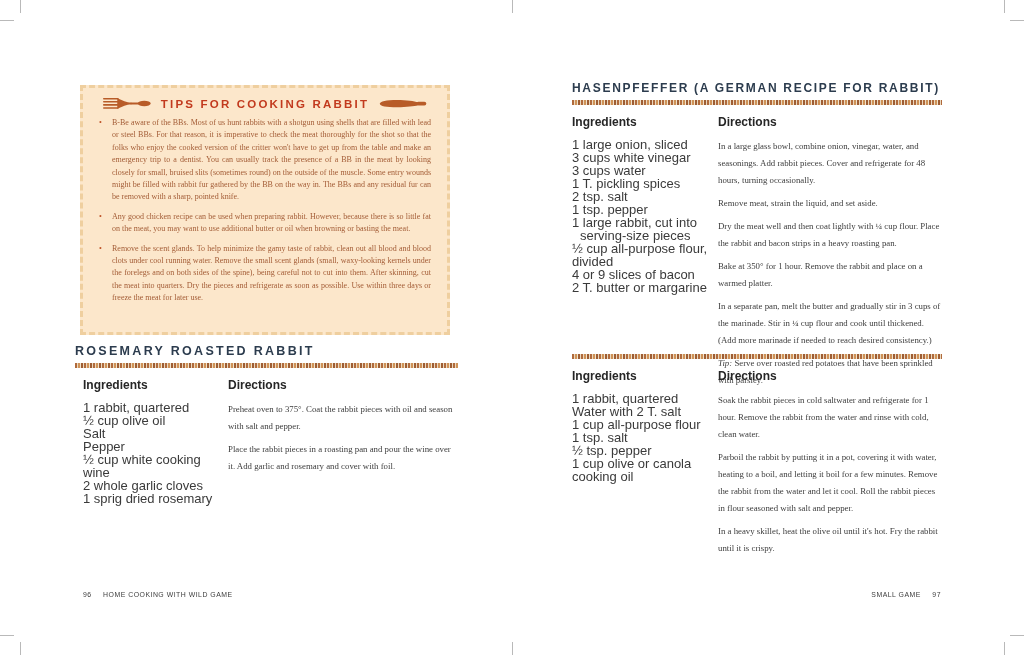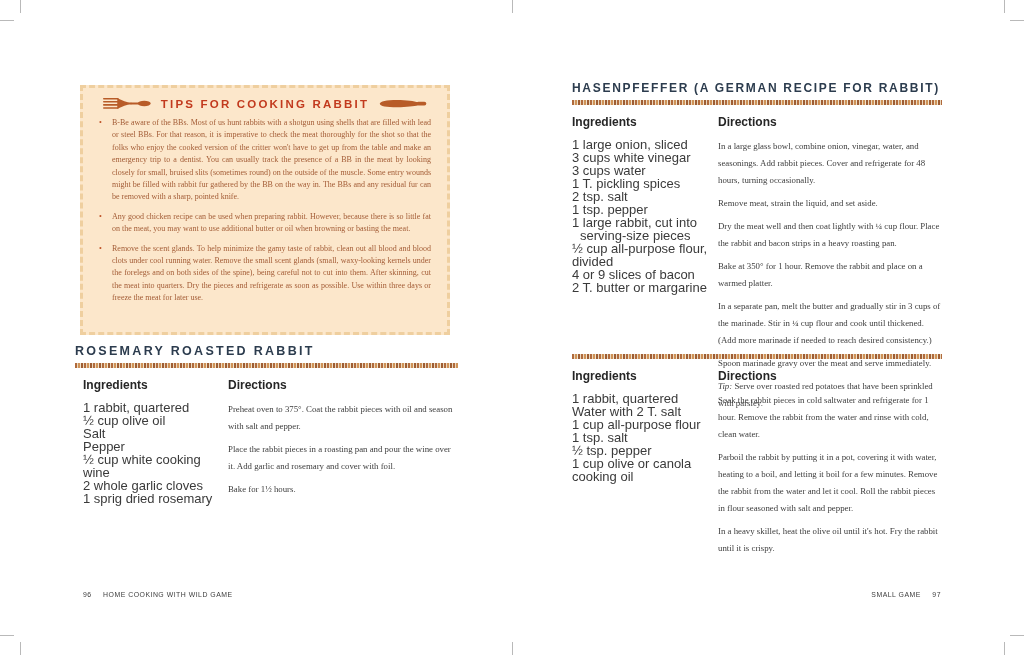--- a/index.html
+++ b/index.html
@@ -116,21 +116,20 @@
             <div class="ing-item">½ cup white cooking wine</div>
             <div class="ing-item">2 whole garlic cloves</div>
             <div class="ing-item">1 sprig dried rosemary</div>
           </div>
       </div>
       <div class="col-dir">
         <div class="col-head">Directions</div>
         <div>
             <div class="dir-para">Preheat oven to 375°. Coat the rabbit pieces with oil and season with salt and pepper.</div>
             <div class="dir-para">Place the rabbit pieces in a roasting pan and pour the wine over it. Add garlic and rosemary and cover with foil.</div>
-            <div class="dir-para">Bake for 1½ hours.</div>
           </div>
       </div>
     </div>
   </div>
 
   <div class="footer footer-left">
     <span class="pagenum">96</span>
     <span>HOME COOKING WITH WILD GAME</span>
   </div>
 
@@ -155,21 +154,20 @@
           </div>
       </div>
       <div class="col-dir">
         <div class="col-head">Directions</div>
         <div>
             <div class="dir-para">In a large glass bowl, combine onion, vinegar, water, and seasonings. Add rabbit pieces. Cover and refrigerate for 48 hours, turning occasionally.</div>
             <div class="dir-para">Remove meat, strain the liquid, and set aside.</div>
             <div class="dir-para">Dry the meat well and then coat lightly with ¼ cup flour. Place the rabbit and bacon strips in a heavy roasting pan.</div>
             <div class="dir-para">Bake at 350° for 1 hour. Remove the rabbit and place on a warmed platter.</div>
             <div class="dir-para">In a separate pan, melt the butter and gradually stir in 3 cups of the marinade. Stir in ¼ cup flour and cook until thickened. (Add more marinade if needed to reach desired consistency.)</div>
-            <div class="dir-para">Spoon marinade gravy over the meat and serve immediately.</div>
             <div class="dir-para"><span class="dir-lead">Tip: </span>Serve over roasted red potatoes that have been sprinkled with parsley.</div>
           </div>
       </div>
     </div>
   </div>
 
   <div class="recipe right" style="left:572px;top:349px;width:370px;">
     <div class="sep"></div>
     <div class="cols">
       <div class="col-ing">

